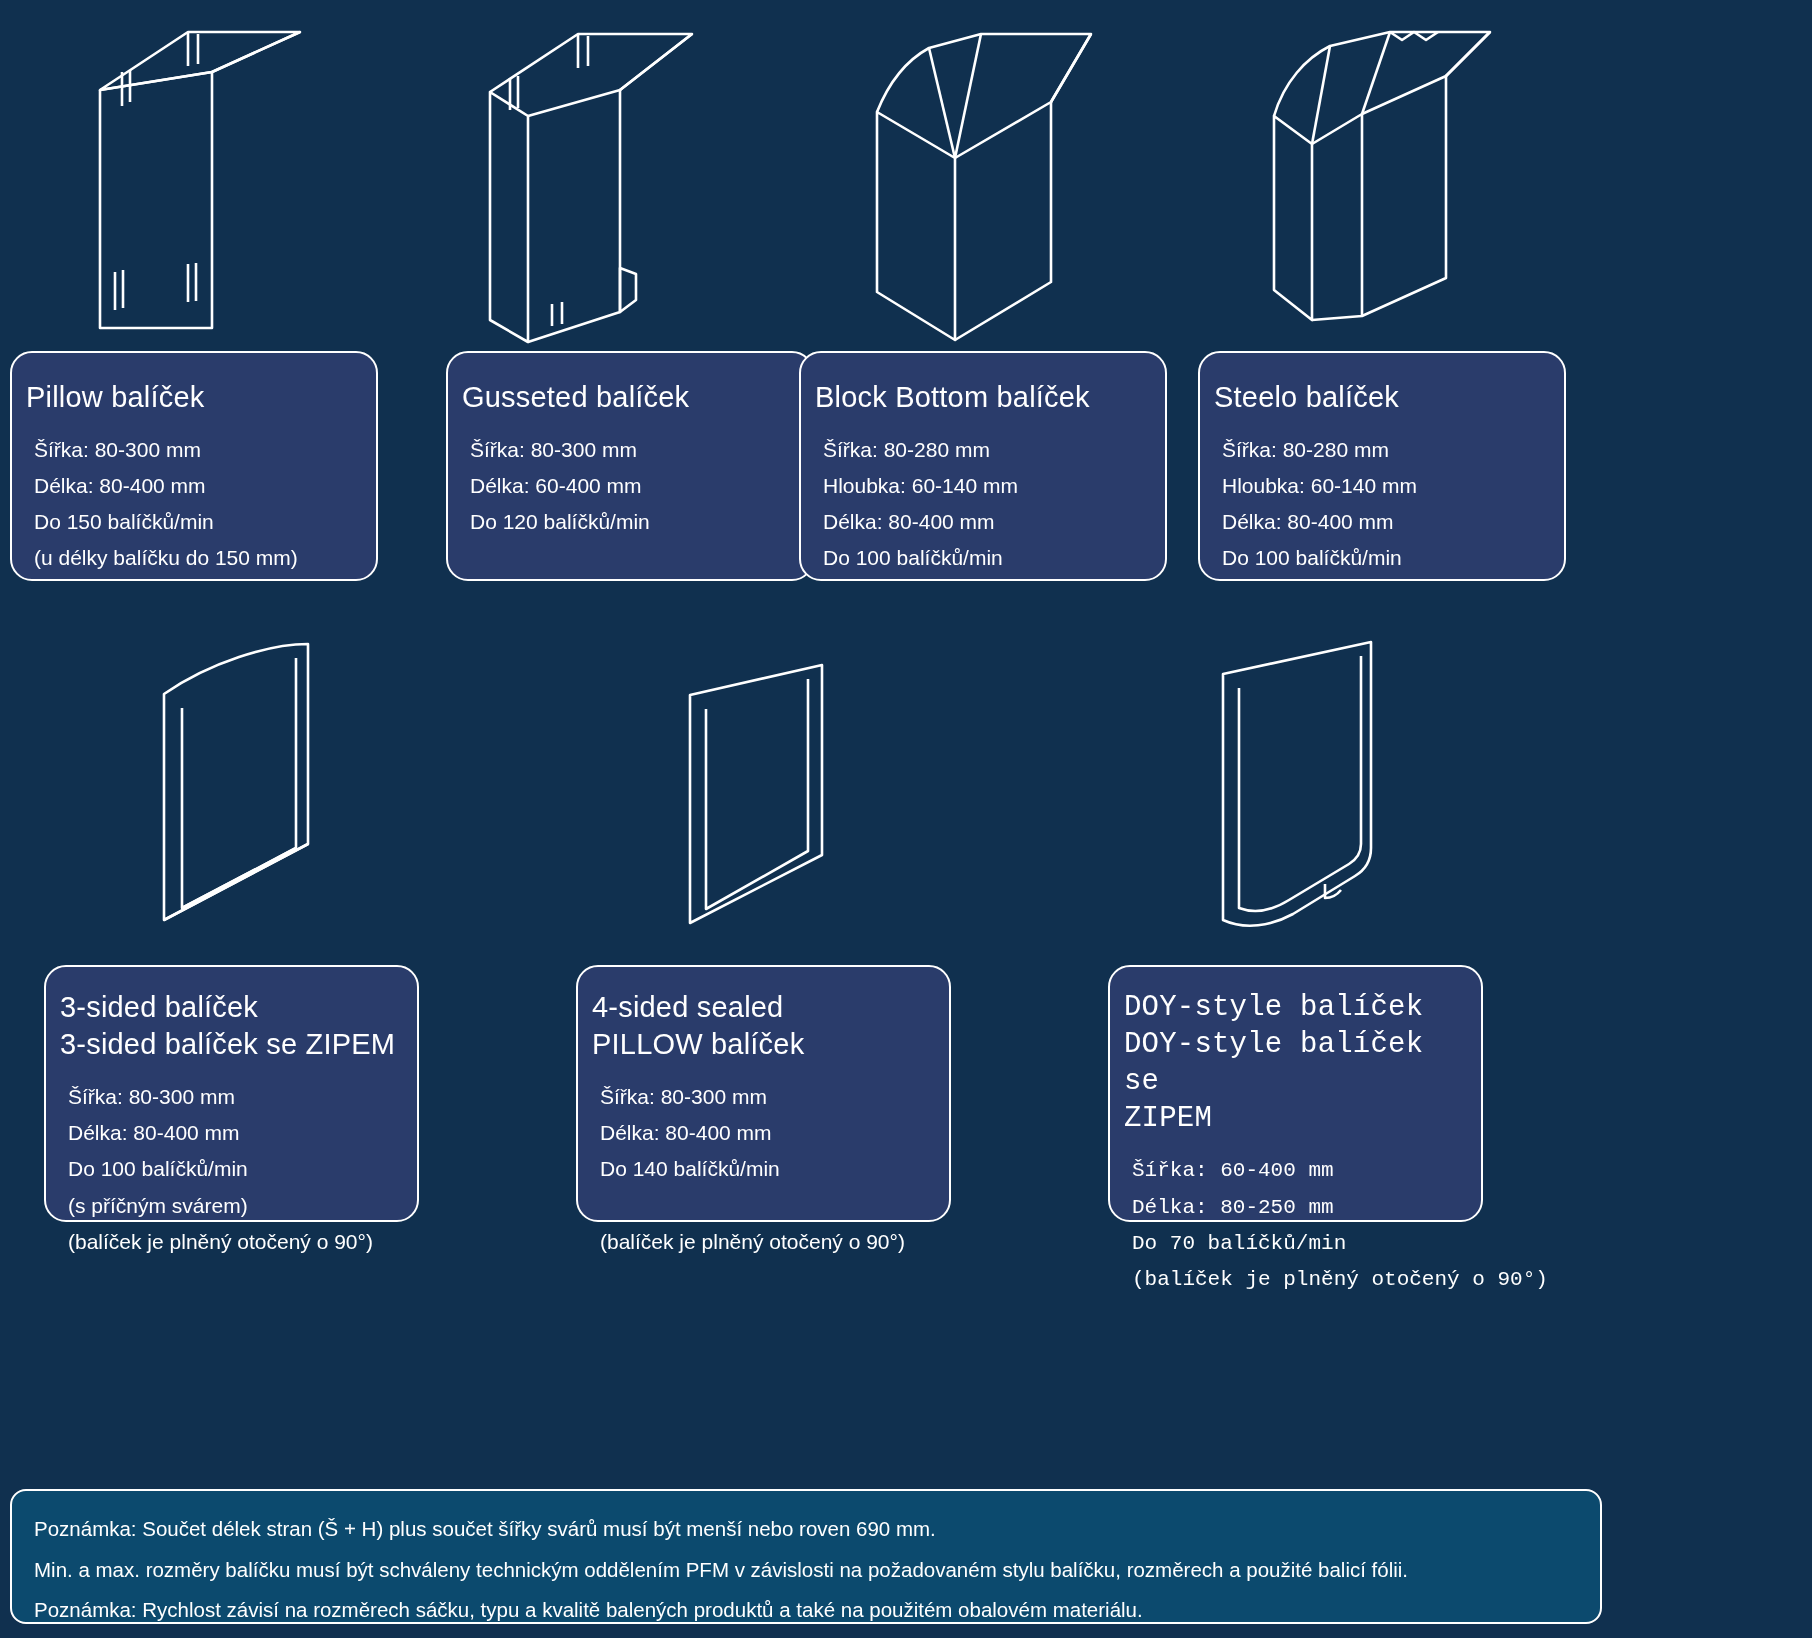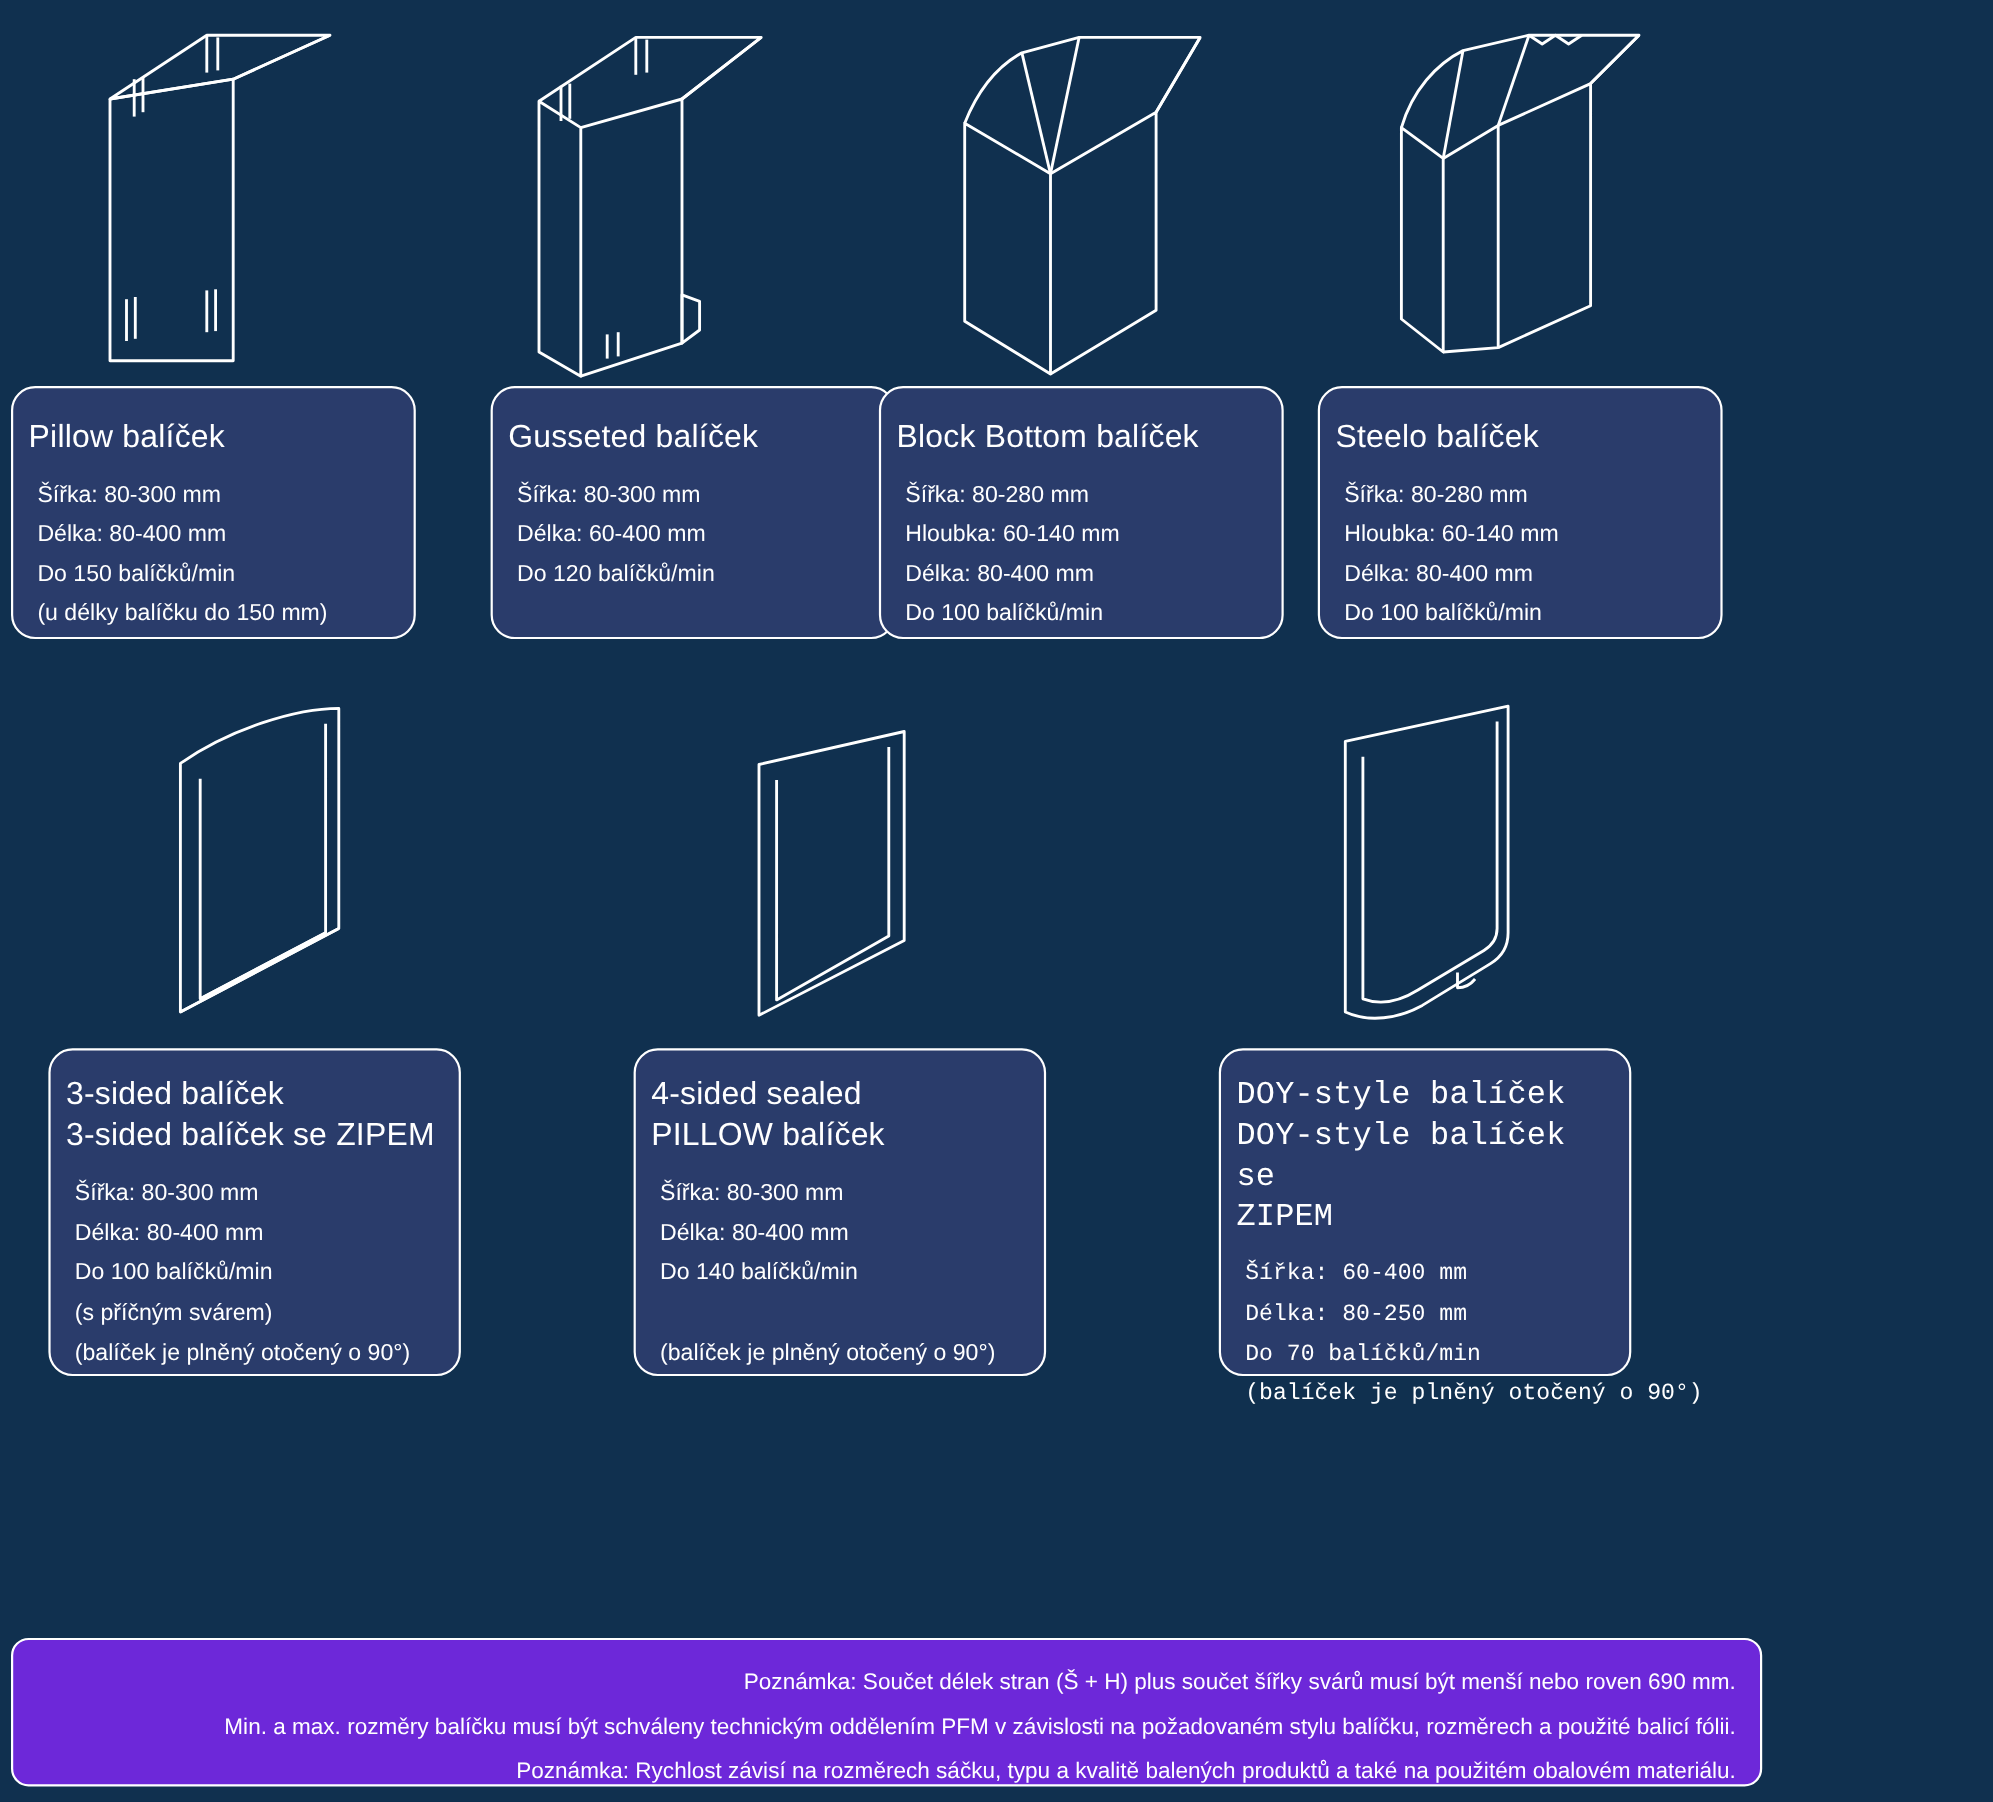--- a/index.html
+++ b/index.html
@@ -45,38 +45,37 @@
 
   
   .r1 { top: 351px; height: 230px; padding-top: 26px; }
   .r1c1 { left: 10px;   width: 368px; }
   .r1c2 { left = 0; }
   .r1c2 { left: 402px;  width: 368px; margin-left: 44px; }
   .r1c3 { left: 799px;  width: 368px; }
   .r1c4 { left: 1198px; width: 368px; }
 
   
-  .r2 { height: 298px; padding-top: 22px; }
+  .r2 { height: 257px; padding-top: 22px; margin-top: 12px; }
   .r2c1 { left: 44px;   top: 953px;  width: 375px; }
   .r2c2 { left: 576px;  top: 953px;  width: 375px; }
   .r2c3 { left: 1108px; top: 953px;  width: 375px; font-family: Liberation Mono, monospace; }
 
   
   .note {
     position: absolute;
     left: 10px;
     top: 1489px;
     width: 1592px;
     height: 135px;
-    background: #6d28d9;
+    background: #0c4a6e;
     border: 2px solid #ffffff;
     border-radius: 16px;
     color: #ffffff;
     padding: 18px 22px 0 22px;
-    text-align: right;
   }
   .note .nl {
     font-size: 20.5px;
     line-height: 1.98;
     white-space: nowrap;
   }
 
   
   .illus {
     position: absolute;

